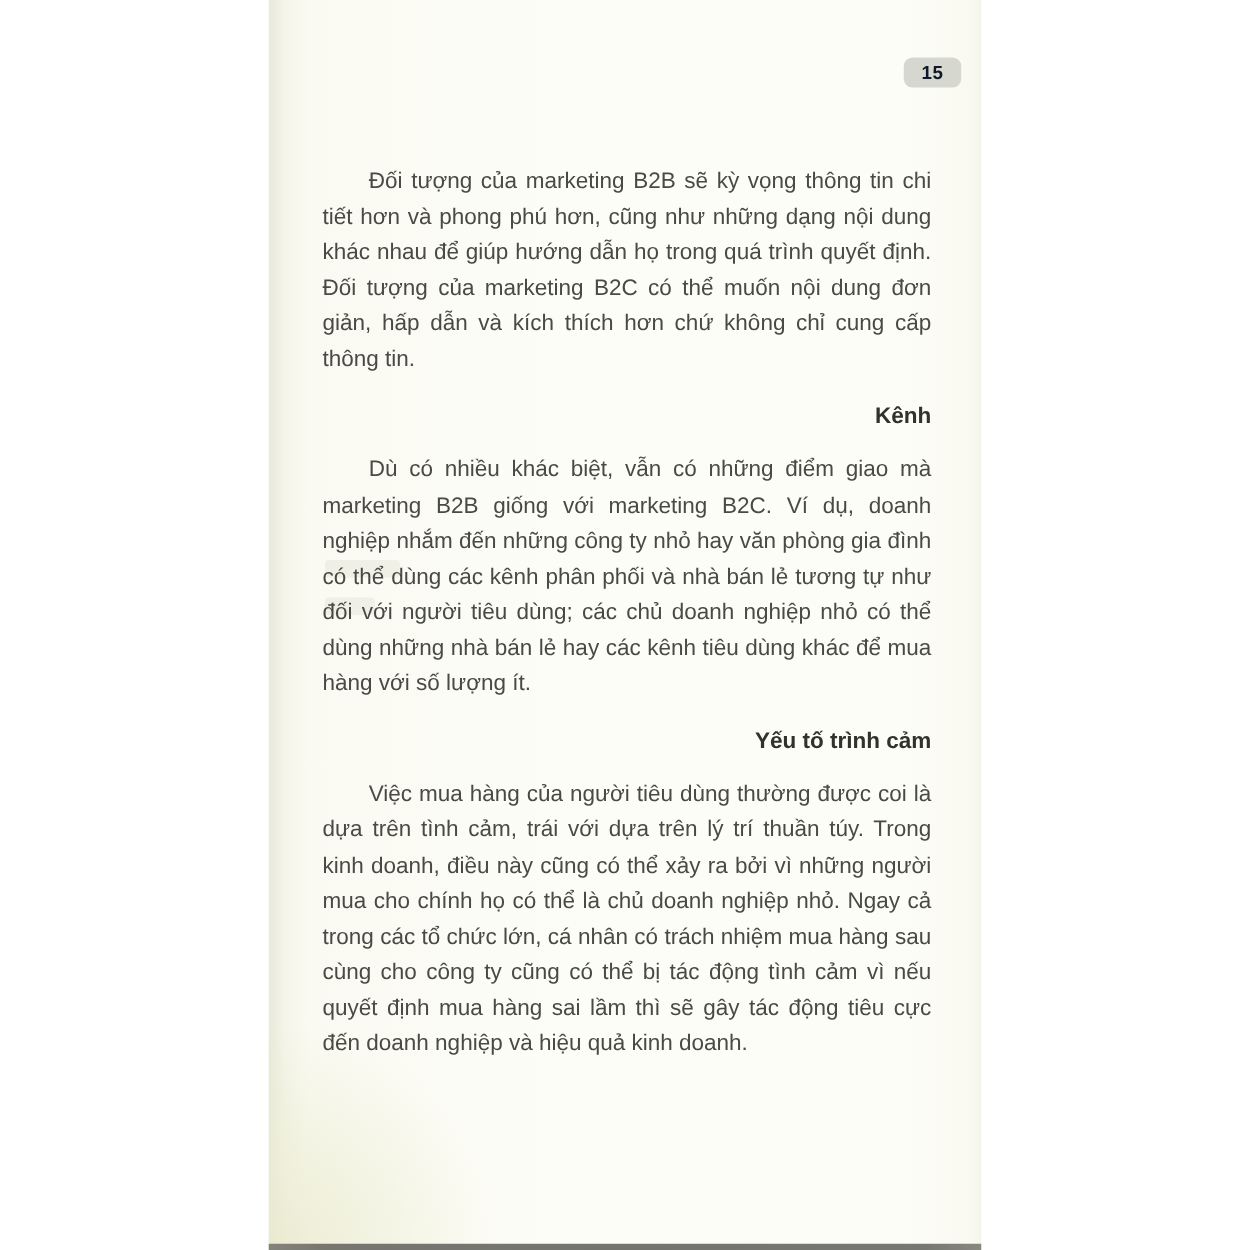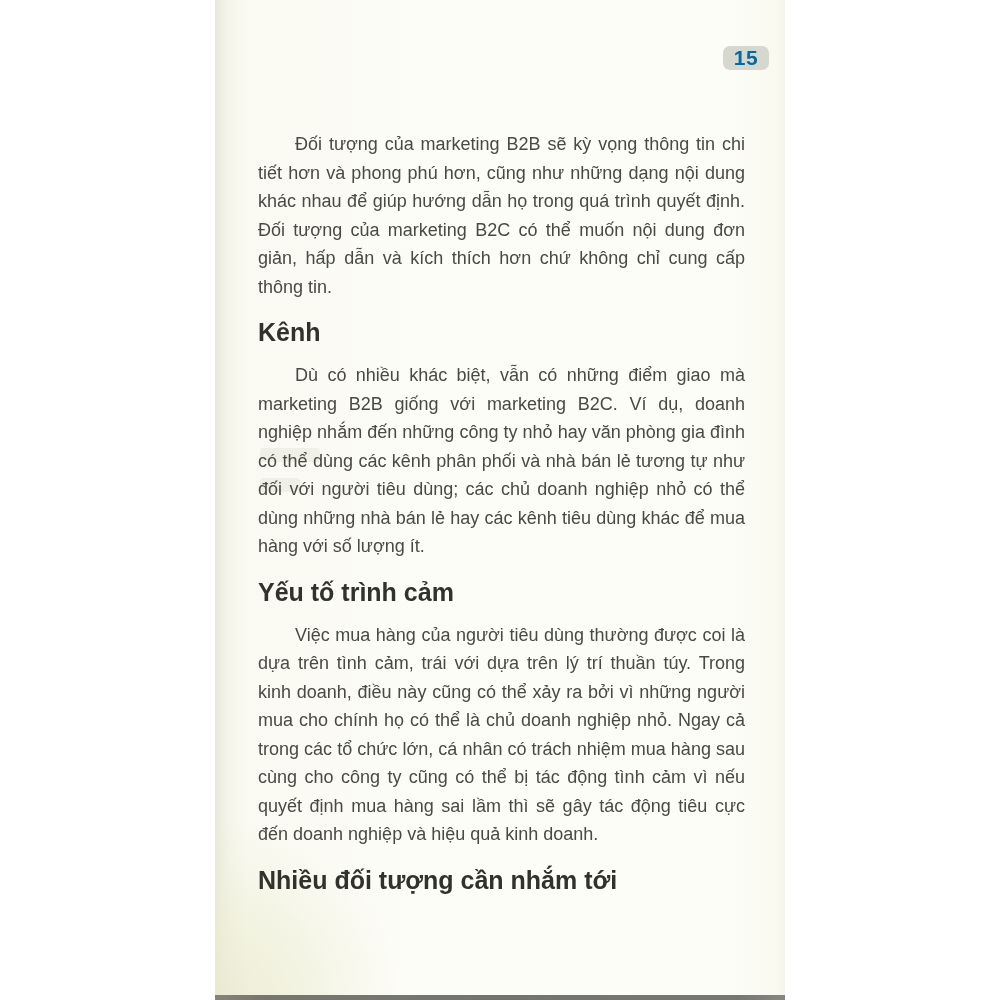--- a/index.html
+++ b/index.html
@@ -36,42 +36,42 @@
   }
   .page-number-badge {
     position: absolute;
     left: 508px; top: 46px;
     width: 46px; height: 24px;
     background: #d6d8d0;
     border-radius: 7px;
     display: flex; align-items: center; justify-content: center;
   }
   .page-number-badge span {
-    font-size: 21px;
+    font-size: 15px;
     font-weight: bold;
-    color: #0369a1;
+    color: #0f172a;
     letter-spacing: 0.5px;
   }
   .content {
     position: absolute;
     left: 43px; top: 94px;
     width: 487px;
     color: #4a4a44;
     font-size: 18px;
     line-height: 28.5px;
     text-align: justify;
     margin-top: 36px;
   }
   .para { text-indent: 37px; }
   .heading {
-    font-size: 25px;
+    font-size: 18px;
     font-weight: bold;
     line-height: 30px;
     color: #32322d;
-    text-align: left;
+    text-align: right;
     margin: 16px 0 14px 0;
   }
   
   .ghost {
     position: absolute;
     background: rgba(175,175,158,0.14);
     border-radius: 3px;
   }
   .ghost-1 { left: 45px; top: 448px; width: 60px; height: 14px; }
   .ghost-2 { left: 45px; top: 478px; width: 40px; height: 14px; }
@@ -91,18 +91,17 @@
 
     <div class="content">
       <p class="para">Đối tượng của marketing B2B sẽ kỳ vọng thông tin chi tiết hơn và phong phú hơn, cũng như những dạng nội dung khác nhau để giúp hướng dẫn họ trong quá trình quyết định. Đối tượng của marketing B2C có thể muốn nội dung đơn giản, hấp dẫn và kích thích hơn chứ không chỉ cung cấp thông tin.</p>
 
       <h2 class="heading">Kênh</h2>
       <p class="para">Dù có nhiều khác biệt, vẫn có những điểm giao mà marketing B2B giống với marketing B2C. Ví dụ, doanh nghiệp nhắm đến những công ty nhỏ hay văn phòng gia đình có thể dùng các kênh phân phối và nhà bán lẻ tương tự như đối với người tiêu dùng; các chủ doanh nghiệp nhỏ có thể dùng những nhà bán lẻ hay các kênh tiêu dùng khác để mua hàng với số lượng ít.</p>
 
       <h2 class="heading">Yếu tố trình cảm</h2>
       <p class="para">Việc mua hàng của người tiêu dùng thường được coi là dựa trên tình cảm, trái với dựa trên lý trí thuần túy. Trong kinh doanh, điều này cũng có thể xảy ra bởi vì những người mua cho chính họ có thể là chủ doanh nghiệp nhỏ. Ngay cả trong các tổ chức lớn, cá nhân có trách nhiệm mua hàng sau cùng cho công ty cũng có thể bị tác động tình cảm vì nếu quyết định mua hàng sai lầm thì sẽ gây tác động tiêu cực đến doanh nghiệp và hiệu quả kinh doanh.</p>
 
-      <h2 class="heading">Nhiều đối tượng cần nhắm tới</h2>
     </div>
 
     <div class="bottom-edge"></div>
   </div>
 </div>
 
 </body></html>

